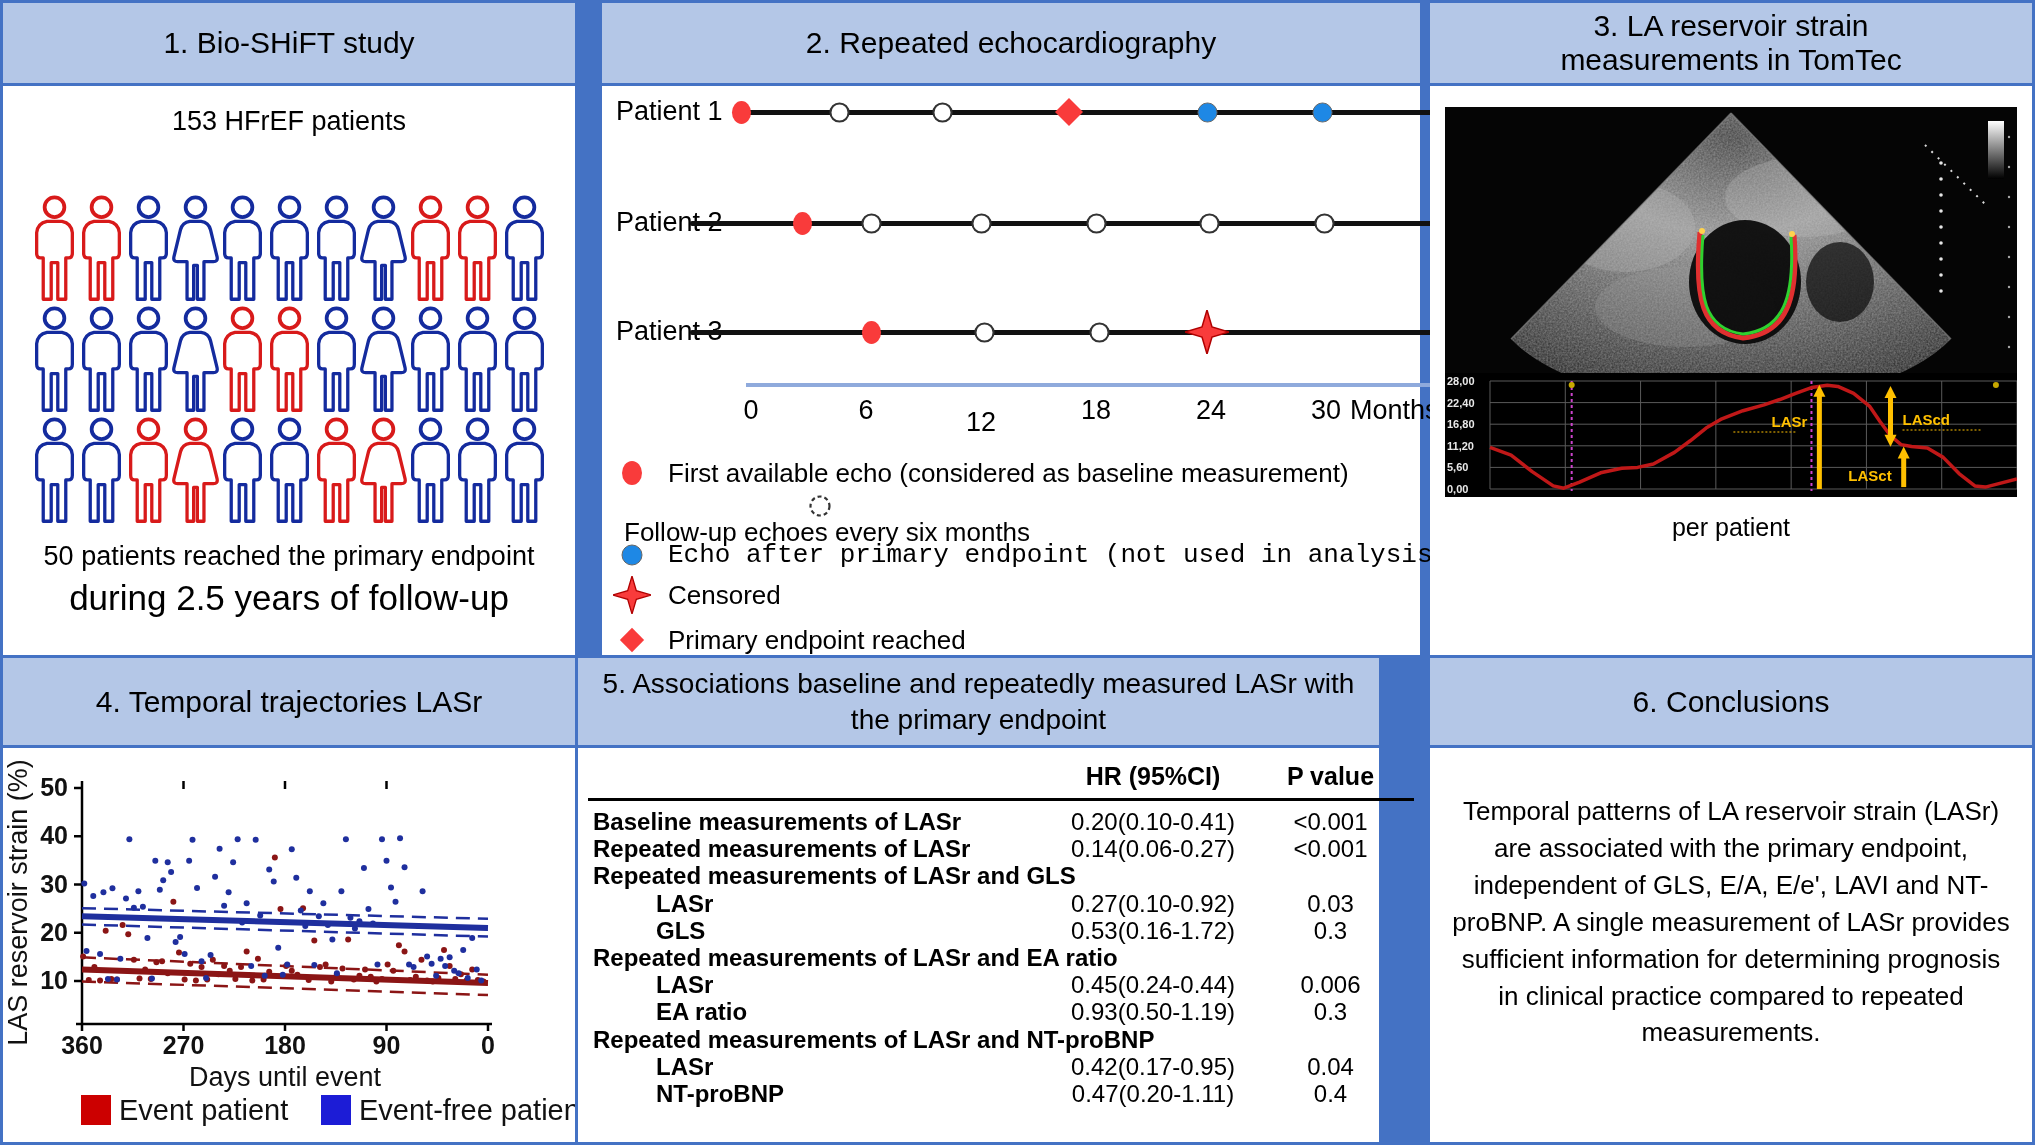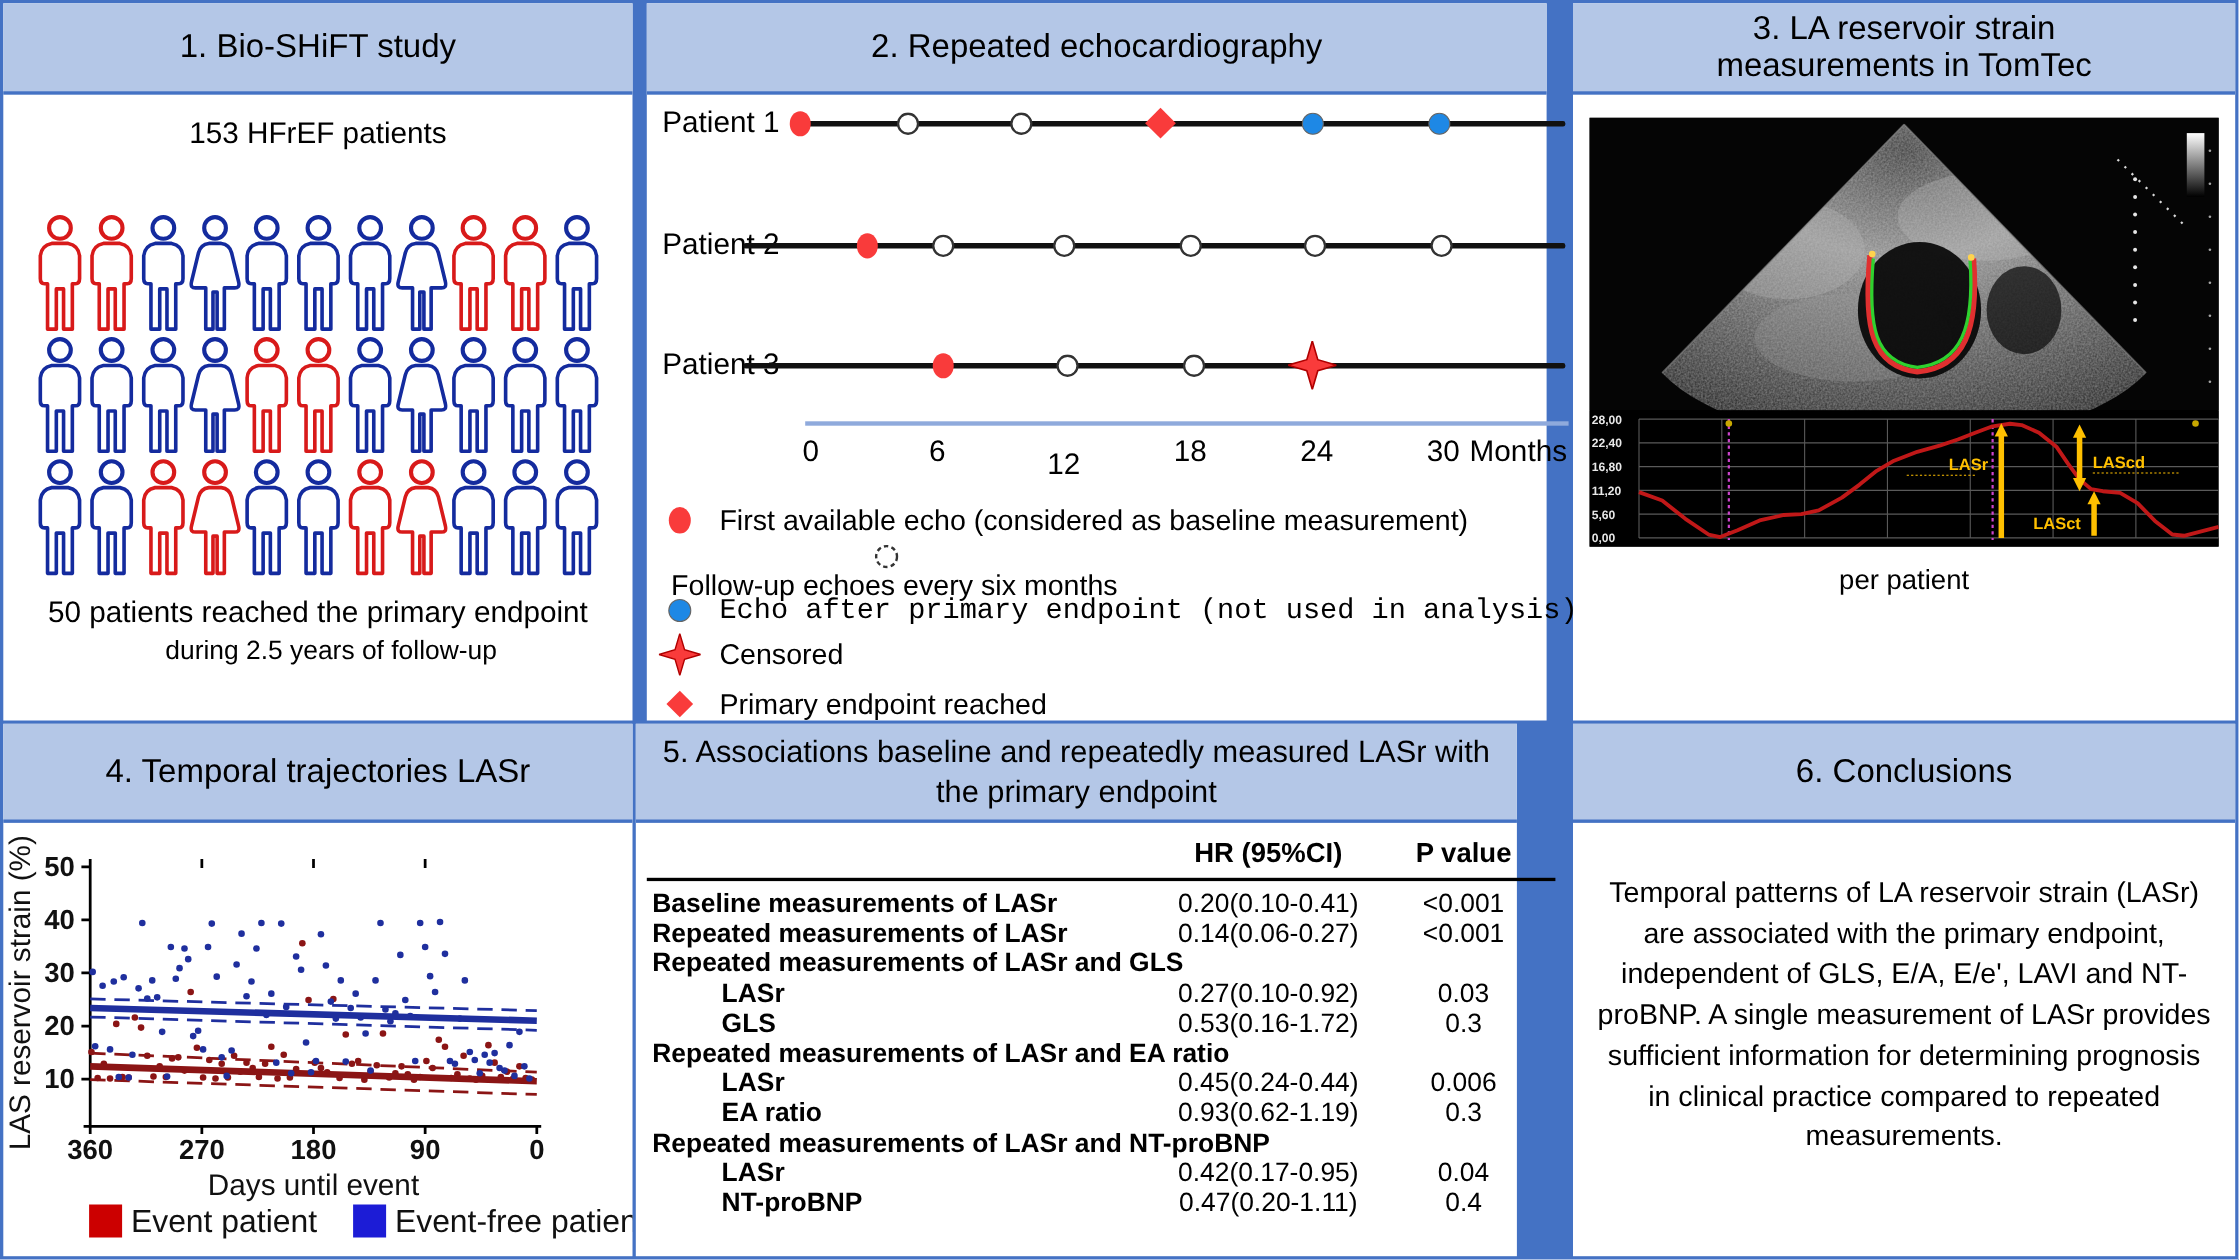--- a/index.html
+++ b/index.html
@@ -171,24 +171,24 @@
             <circle cx="25" cy="13" r="10.5" fill="#fff" stroke="#142B9E" stroke-width="4"></circle>
             <path d="M17 28 L33 28 Q43 30 44 40 L44 62 Q44 67 40 67 L37 67 L37 111 L28.5 111 L28.5 72 L21.5 72 L21.5 111 L13 111 L13 67 L10 67 Q6 67 6 62 L6 40 Q7 30 17 28 Z" fill="#fff" stroke="#142B9E" stroke-width="3.5" stroke-linejoin="round"></path>
           </svg>
           <svg width="47" height="108" viewBox="0 0 50 115">
             <circle cx="25" cy="13" r="10.5" fill="#fff" stroke="#142B9E" stroke-width="4"></circle>
             <path d="M17 28 L33 28 Q43 30 44 40 L44 62 Q44 67 40 67 L37 67 L37 111 L28.5 111 L28.5 72 L21.5 72 L21.5 111 L13 111 L13 67 L10 67 Q6 67 6 62 L6 40 Q7 30 17 28 Z" fill="#fff" stroke="#142B9E" stroke-width="3.5" stroke-linejoin="round"></path>
           </svg>
         </div>
       </div>
     <div class="abs ctr" style="left:0;top:538px;width:100%;font-size:27px;">50 patients reached the primary endpoint</div>
-    <div class="abs ctr" style="left:12px;top:575px;width:100%;font-size:24px;">during 2.5 years of follow-up</div>
+    <div class="abs ctr" style="left:0;top:575px;width:100%;font-size:35px;">during 2.5 years of follow-up</div>
   </section>
 
-  <section class="panel" style="left:588px;top:3px;width:818px;height:652px;">
+  <section class="panel" style="left:602px;top:3px;width:818px;height:652px;">
     <div class="phead" style="height:80px;">
       <div class="t1">2. Repeated echocardiography</div>
     </div>
     <div id="timeline-area">
         <div class="tl-label" style="left: 14px; top: 93px;">Patient 1</div>
         <div class="tl-line" style="left: 133.667px; top: 106.5px; width: 701.501px;"></div>
         <svg width="21" height="25" viewBox="0 0 22 26" style="position: absolute; left: 128.917px; top: 96.5px;">
           <ellipse cx="11" cy="13" rx="10" ry="12" fill="#F93B3B"></ellipse>
         </svg>
         <svg width="21" height="21" viewBox="0 0 22 22" style="position: absolute; left: 226.667px; top: 98.5px;">
@@ -650,21 +650,21 @@
         <div class="t-row" style="top: 286px;">
           <div class="t-label">Repeated measurements of LASr and EA ratio</div>
         </div>
         <div class="t-row" style="top: 313.2px;">
           <div class="t-label ind">LASr</div>
           <div class="t-hr">0.45(0.24-0.44)</div>
           <div class="t-p">0.006</div>
         </div>
         <div class="t-row" style="top: 340.4px;">
           <div class="t-label ind">EA ratio</div>
-          <div class="t-hr">0.93(0.62-1.19)</div>
+          <div class="t-hr">0.93(0.50-1.19)</div>
           <div class="t-p">0.3</div>
         </div>
         <div class="t-row" style="top: 367.6px;">
           <div class="t-label">Repeated measurements of LASr and NT-proBNP</div>
         </div>
         <div class="t-row" style="top: 394.8px;">
           <div class="t-label ind">LASr</div>
           <div class="t-hr">0.42(0.17-0.95)</div>
           <div class="t-p">0.04</div>
         </div>

